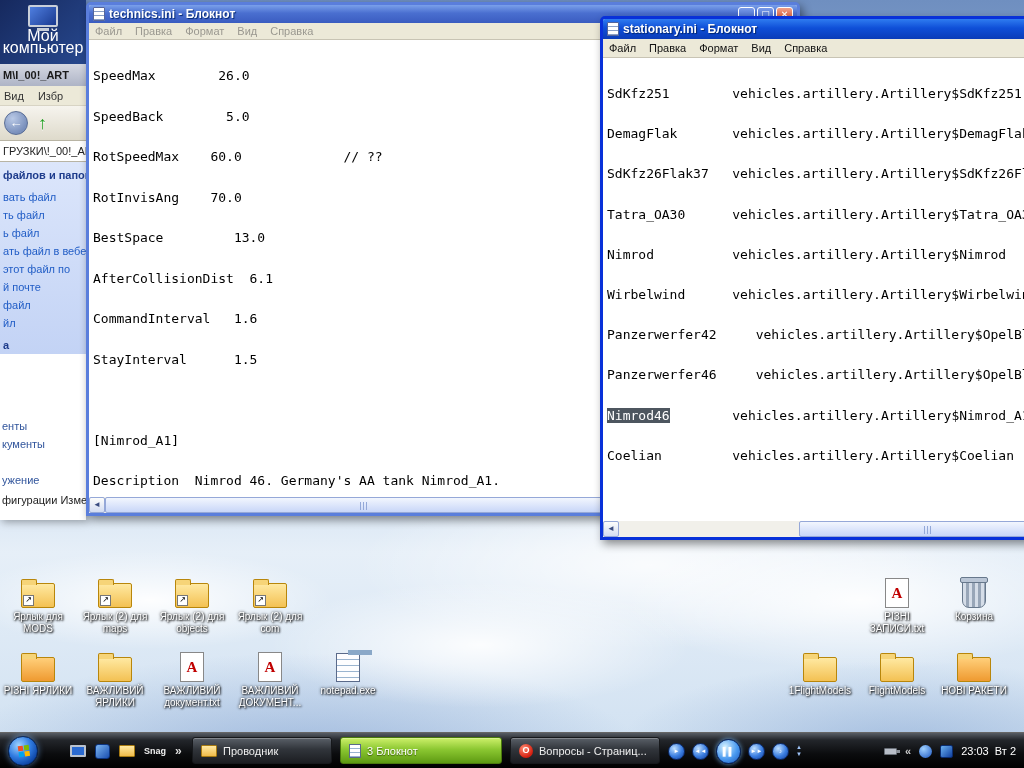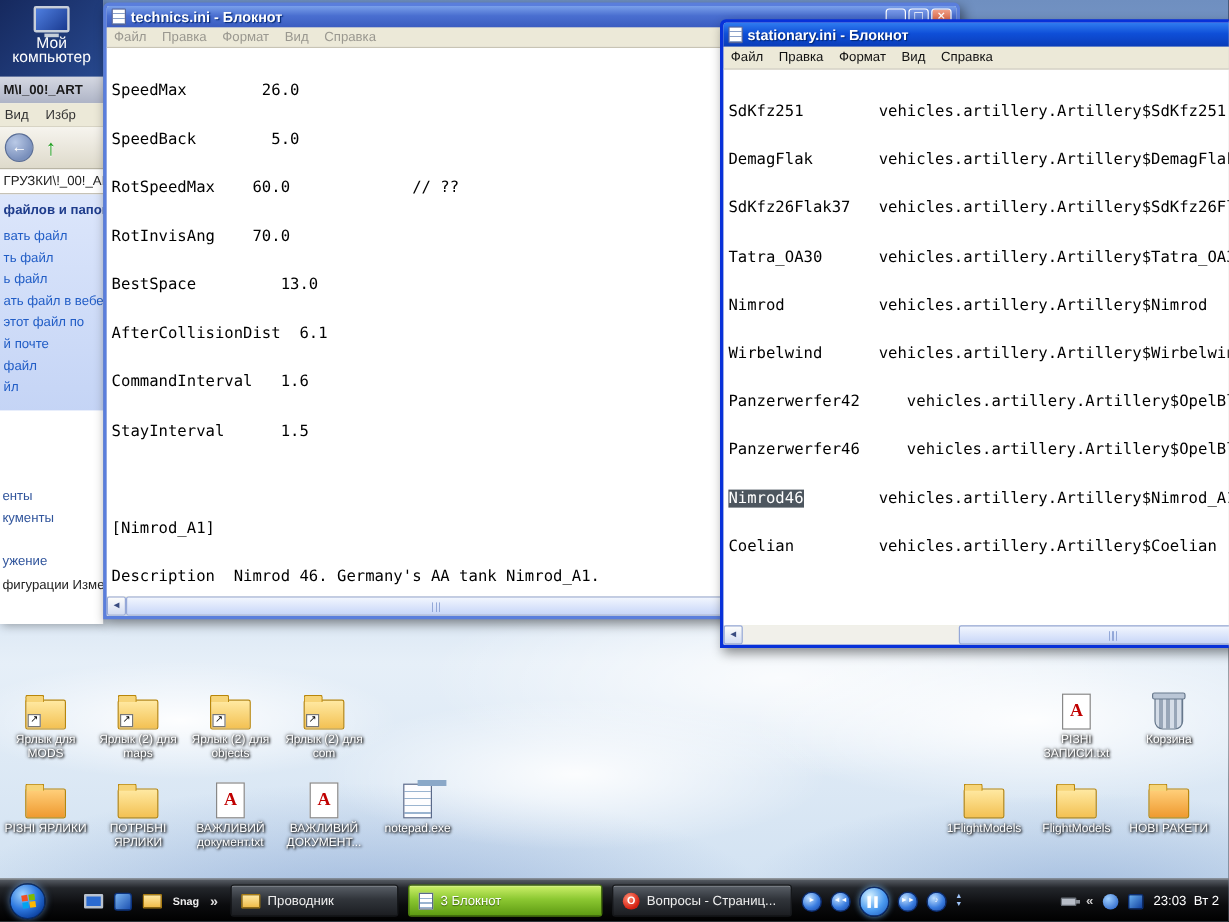--- a/index.html
+++ b/index.html
@@ -11,34 +11,34 @@
       radial-gradient(ellipse 300px 90px at 480px 645px, rgba(255,255,255,.9), rgba(255,255,255,0) 70%),
       radial-gradient(ellipse 340px 100px at 860px 600px, rgba(255,255,255,.92), rgba(255,255,255,0) 70%),
       radial-gradient(ellipse 500px 160px at 300px 765px, rgba(110,145,200,.55), rgba(110,145,200,0) 70%),
       radial-gradient(ellipse 400px 120px at 900px 745px, rgba(120,155,205,.5), rgba(120,155,205,0) 70%),
       radial-gradient(ellipse 420px 120px at 650px 565px, rgba(255,255,255,.8), rgba(255,255,255,0) 70%),
       linear-gradient(180deg,#6f8fc0 0%,#93afd6 25%,#bcd2ea 50%,#e6eff8 72%,#cfe0f1 100%);}
 
   
   #explorer{position:absolute;left:0;top:0;width:86px;height:520px;z-index:1;background:#fff;box-shadow:2px 2px 8px rgba(0,0,0,.35)}
   .exp-b{position:absolute;left:0;width:86px;overflow:hidden}
-  #exp-comp{top:0;height:64px;background:linear-gradient(135deg,#16295e,#27488e);text-align:center;color:#fff;font-size:13px;line-height:12px}
+  #exp-comp{top:0;height:64px;background:linear-gradient(135deg,#16295e,#27488e);text-align:center;color:#fff;font-size:16px;line-height:12px}
   .comp-ic{width:30px;height:22px;border:2px solid #c8cfda;background:linear-gradient(135deg,#4f7fe0,#1a3a90);border-radius:2px;margin:5px auto 3px;position:relative}
   .comp-ic::after{content:"";position:absolute;left:7px;bottom:-6px;width:12px;height:3px;background:#c8cfda}
   #exp-caption{top:64px;height:22px;background:linear-gradient(180deg,#d5d8e2,#aeb4c6);color:#1a1a1a;font:bold 11px/22px "Liberation Sans",sans-serif;padding:0 3px;white-space:nowrap}
   #exp-menubar{top:86px;height:20px;background:#ece9d8;border-bottom:1px solid #d8d4c4;color:#333;font-size:11px;line-height:20px;padding:0 4px;display:flex;gap:14px}
   #exp-toolbar{top:106px;height:34px;background:linear-gradient(180deg,#f6f4ee,#dedacb);display:flex;align-items:center;gap:10px;padding:0 4px}
   .back-circle{width:24px;height:24px;border-radius:50%;background:radial-gradient(circle at 35% 30%,#b9c9e6,#7a90bc 70%);border:1px solid #5a6e96;color:#fff;font:bold 13px/22px "Liberation Sans",sans-serif;text-align:center}
   .up-arrow{color:#1d9e1d;font:bold 18px/18px "Liberation Sans",sans-serif;text-shadow:0 1px 0 #fff}
   #exp-address{top:140px;height:22px;background:#fff;border-top:1px solid #b8b4a4;border-bottom:1px solid #b8b4a4;font-size:11px;line-height:20px;color:#222;padding:0 3px;white-space:nowrap}
   #exp-taskpane{top:162px;height:192px;background:linear-gradient(180deg,#dce6fb,#c3d3f5);padding:6px 3px}
   .tp-header{color:#1e3c8c;font:bold 11px/14px "Liberation Sans",sans-serif;margin-bottom:6px;white-space:nowrap}
   .tp-link{color:#215dc6;font-size:11px;line-height:18px;white-space:nowrap}
   .tp-section{color:#1e3c8c;font:bold 11px/14px "Liberation Sans",sans-serif;margin-top:6px}
-  #exp-files{top:342px;height:166px;background:#fff}
+  #exp-files{top:354px;height:166px;background:#fff}
   .fl{position:absolute;left:2px;color:#31559c;font-size:11px;white-space:nowrap}
   .fl.dark{color:#222}
 
   
   .window{position:absolute;border:3px solid;border-radius:5px 5px 0 0;background:#ece9d8;box-shadow:3px 4px 10px rgba(0,0,0,.45)}
   #win1{left:86px;top:2px;width:714px;height:514px;border-color:#5a7edc;z-index:2}
   #win2{left:600px;top:16px;width:520px;height:524px;border-color:#0831d9;z-index:3}
   .titlebar{display:flex;align-items:center;gap:4px;padding:0 4px;color:#fff;font:bold 12px "Liberation Sans",sans-serif;text-shadow:1px 1px 1px #00256e;border-radius:2px 2px 0 0}
   #win1 .titlebar{height:18px;background:linear-gradient(180deg,#7aa0ea,#4a6fd0 45%,#3a5cc0)}
   #win2 .titlebar{height:20px;background:linear-gradient(180deg,#2f7cf0,#0f4fd8 45%,#0a3cb8)}
@@ -300,21 +300,21 @@
   <div class="dicon" style="left:0;top:648px">
     <div class="ic">
         <div class="ifolder orange"></div>
       </div>
     <div class="lbl">РІЗНІ ЯРЛИКИ</div>
   </div>
   <div class="dicon" style="left:77px;top:648px">
     <div class="ic">
         <div class="ifolder"></div>
       </div>
-    <div class="lbl">ПОТРІБНІ ЯРЛИКИ</div>
+    <div class="lbl">ВАЖЛИВИЙ ЯРЛИКИ</div>
   </div>
   <div class="dicon" style="left:232px;top:648px">
     <div class="ic">
         <div class="idoc"></div>
       </div>
     <div class="lbl">ВАЖЛИВИЙ ДОКУМЕНТ...</div>
   </div>
   <div class="dicon" style="left:154px;top:648px">
     <div class="ic">
         <div class="idoc"></div>

